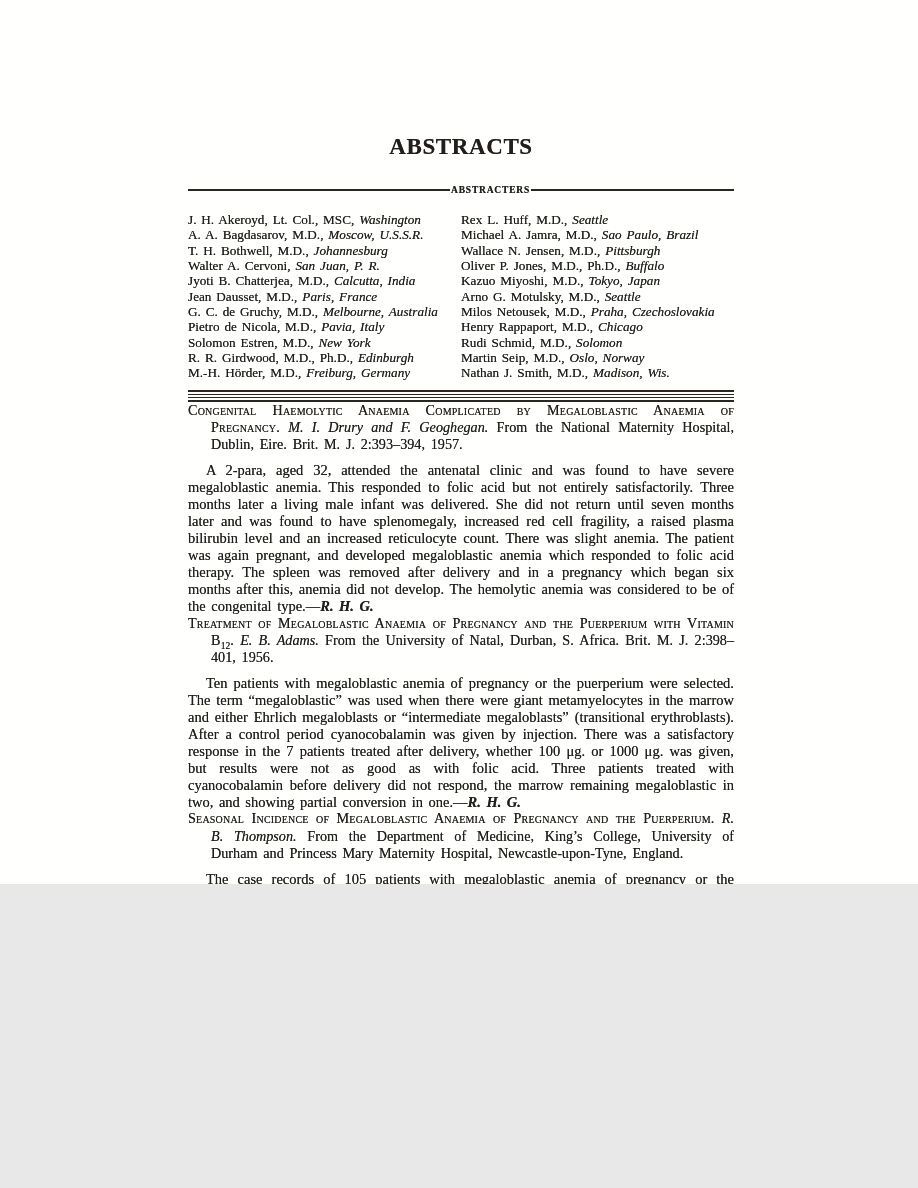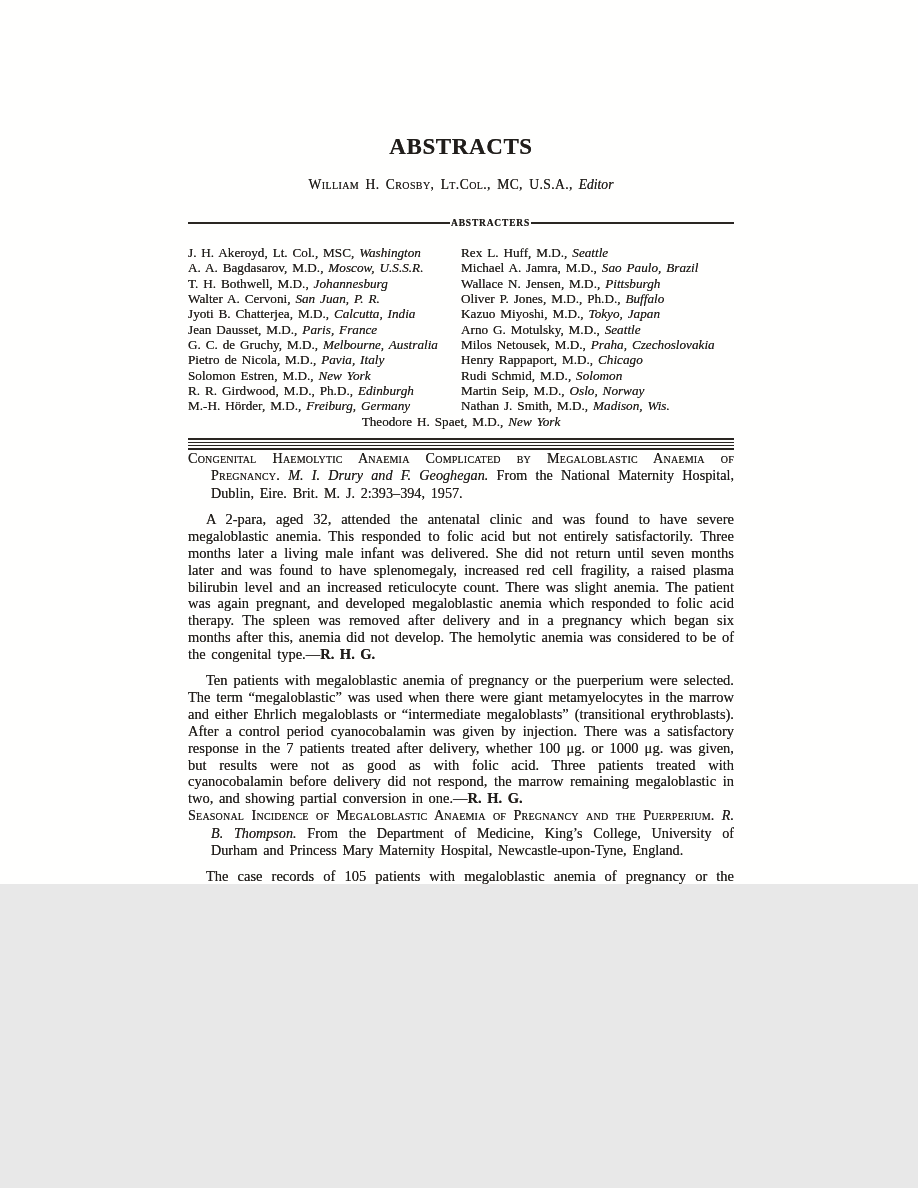--- a/index.html
+++ b/index.html
@@ -58,38 +58,34 @@
   .abstract-heading{
     font-size:14.2px;line-height:17.2px;text-align:justify;
     padding-left:23px;text-indent:-23px;word-spacing:2.2px;
   }
   .abstract-heading .sc{letter-spacing:.2px;}
   .abstract-heading sub{font-size:9.5px;line-height:0;}
   .abstract-body{
     margin:9px 0 0 0;font-size:14.5px;line-height:16.9px;text-align:justify;
     text-indent:18px;word-spacing:1.9px;
   }
-  .signature{font-weight:bold;}
+  .signature{font-style:italic;font-weight:bold;}
 
   .page-number{
     margin-top:19px;text-align:center;font-size:14.5px;letter-spacing:.5px;
   }
 </style>
 </head>
 <body>
 
 <div class="page">
   <div class="content">
 
     <div class="doc-title">ABSTRACTS</div>
 
-    <div class="editor-line">
-      <span class="sc">William H. Crosby, Lt.Col., MC, U.S.A.,</span>
-      <span class="it">Editor</span>
-    </div>
 
     <div class="divider">
       <span class="divider-label">ABSTRACTERS</span>
     </div>
 
     <div class="abstracters">
       <ul class="col-left">
         <li><span>J. H. Akeroyd, Lt. Col., MSC,</span> <span class="it">Washington</span></li>
         <li><span>A. A. Bagdasarov, M.D.,</span> <span class="it">Moscow, U.S.S.R.</span></li>
         <li><span>T. H. Bothwell, M.D.,</span> <span class="it">Johannesburg</span></li>
@@ -110,43 +106,44 @@
         <li><span>Kazuo Miyoshi, M.D.,</span> <span class="it">Tokyo, Japan</span></li>
         <li><span>Arno G. Motulsky, M.D.,</span> <span class="it">Seattle</span></li>
         <li><span>Milos Netousek, M.D.,</span> <span class="it">Praha, Czechoslovakia</span></li>
         <li><span>Henry Rappaport, M.D.,</span> <span class="it">Chicago</span></li>
         <li><span>Rudi Schmid, M.D.,</span> <span class="it">Solomon</span></li>
         <li><span>Martin Seip, M.D.,</span> <span class="it">Oslo, Norway</span></li>
         <li><span>Nathan J. Smith, M.D.,</span> <span class="it">Madison, Wis.</span></li>
       </ul>
     </div>
 
-    <div class="centered-abstracter">
-      <span>Theodore H. Spaet, M.D.,</span>
-      <span class="it">New York</span>
-    </div>
 
     <div class="double-rule">
       <div class="rl"></div>
         <div class="rl"></div>
     </div>
 
 
     <div class="abstract">
       <div class="abstract-heading">
         <span class="sc">Congenital Haemolytic Anaemia Complicated by Megaloblastic Anaemia of Pregnancy.</span><sub></sub><span class="sc"></span>
         <span class="it">M. I. Drury and F. Geoghegan.</span>
         <span>From the National Maternity Hospital, Dublin, Eire. Brit. M. J. 2:393–394, 1957.</span>
       </div>
       <p class="abstract-body">
         <span>A 2-para, aged 32, attended the antenatal clinic and was found to have severe megaloblastic anemia. This responded to folic acid but not entirely satisfactorily. Three months later a living male infant was delivered. She did not return until seven months later and was found to have splenomegaly, increased red cell fragility, a raised plasma bilirubin level and an increased reticulocyte count. There was slight anemia. The patient was again pregnant, and developed megaloblastic anemia which responded to folic acid therapy. The spleen was removed after delivery and in a pregnancy which began six months after this, anemia did not develop. The hemolytic anemia was considered to be of the congenital type.—</span><span class="signature">R. H. G.</span>
       </p>
     </div>
 
     <div class="abstract">
+      <div class="abstract-heading">
+        <span class="sc">Treatment of Megaloblastic Anaemia of Pregnancy and the Puerperium with Vitamin B</span><sub>12</sub><span class="sc">.</span>
+        <span class="it">E. B. Adams.</span>
+        <span>From the University of Natal, Durban, S. Africa. Brit. M. J. 2:398–401, 1956.</span>
+      </div>
       <p class="abstract-body">
         <span>Ten patients with megaloblastic anemia of pregnancy or the puerperium were selected. The term “megaloblastic” was used when there were giant metamyelocytes in the marrow and either Ehrlich megaloblasts or “intermediate megaloblasts” (transitional erythroblasts). After a control period cyanocobalamin was given by injection. There was a satisfactory response in the 7 patients treated after delivery, whether 100 μg. or 1000 μg. was given, but results were not as good as with folic acid. Three patients treated with cyanocobalamin before delivery did not respond, the marrow remaining megaloblastic in two, and showing partial conversion in one.—</span><span class="signature">R. H. G.</span>
       </p>
     </div>
 
     <div class="abstract">
       <div class="abstract-heading">
         <span class="sc">Seasonal Incidence of Megaloblastic Anaemia of Pregnancy and the Puerperium.</span><sub></sub><span class="sc"></span>
         <span class="it">R. B. Thompson.</span>
         <span>From the Department of Medicine, King’s College, University of Durham and Princess Mary Maternity Hospital, Newcastle-upon-Tyne, England.</span>

